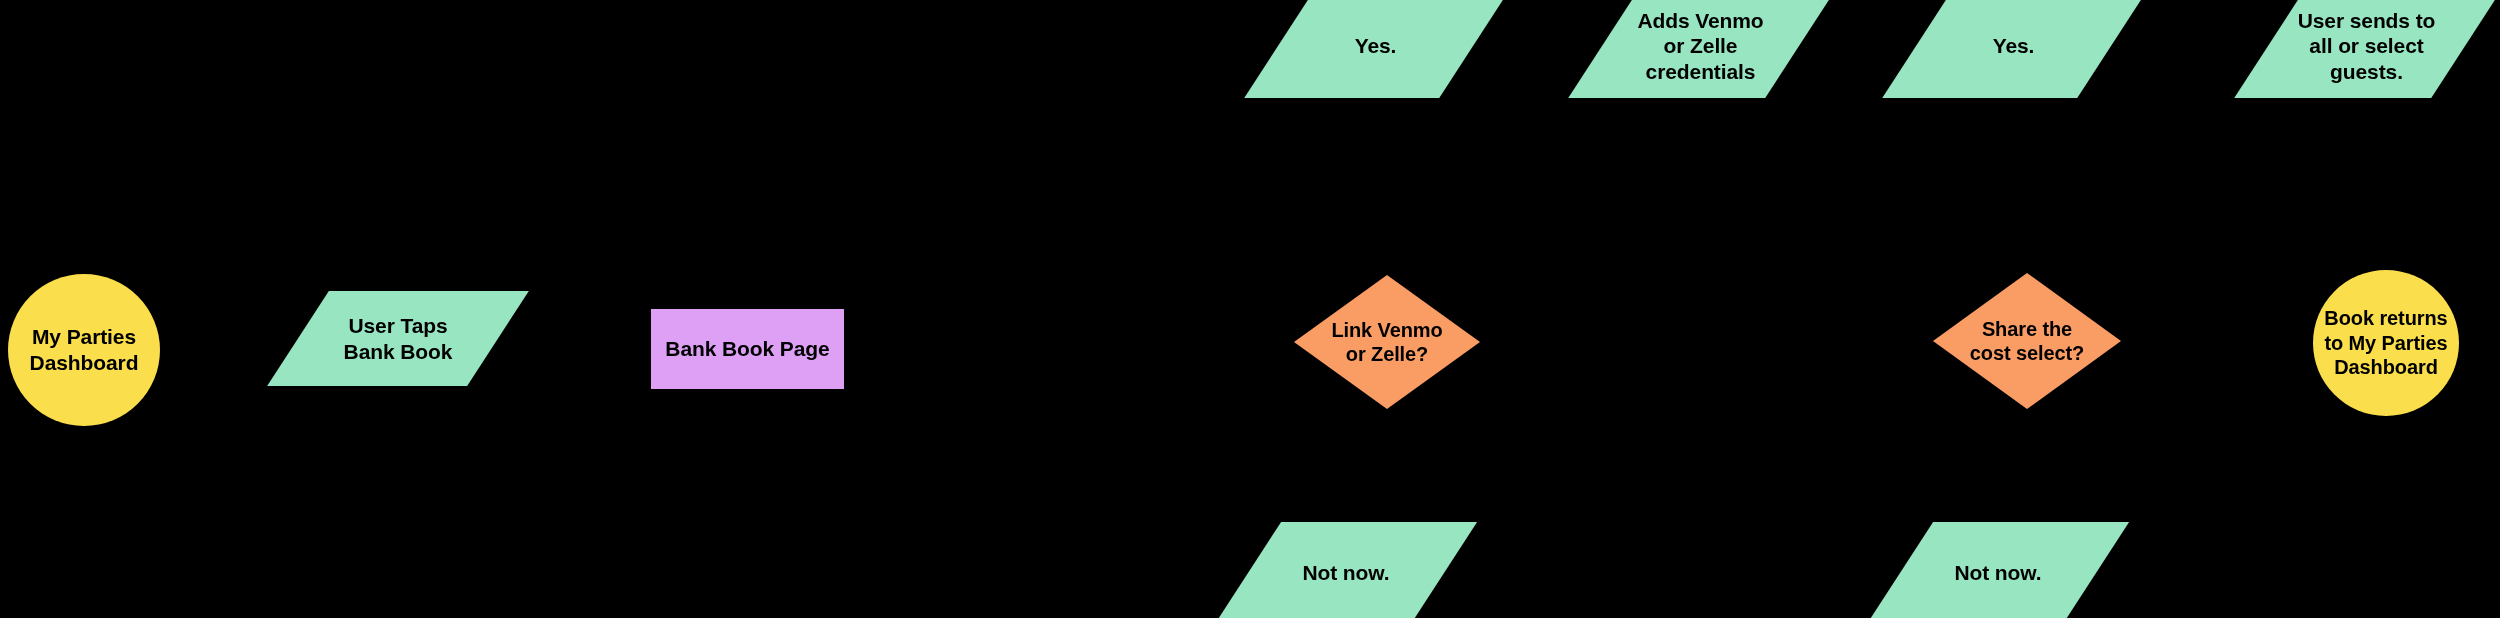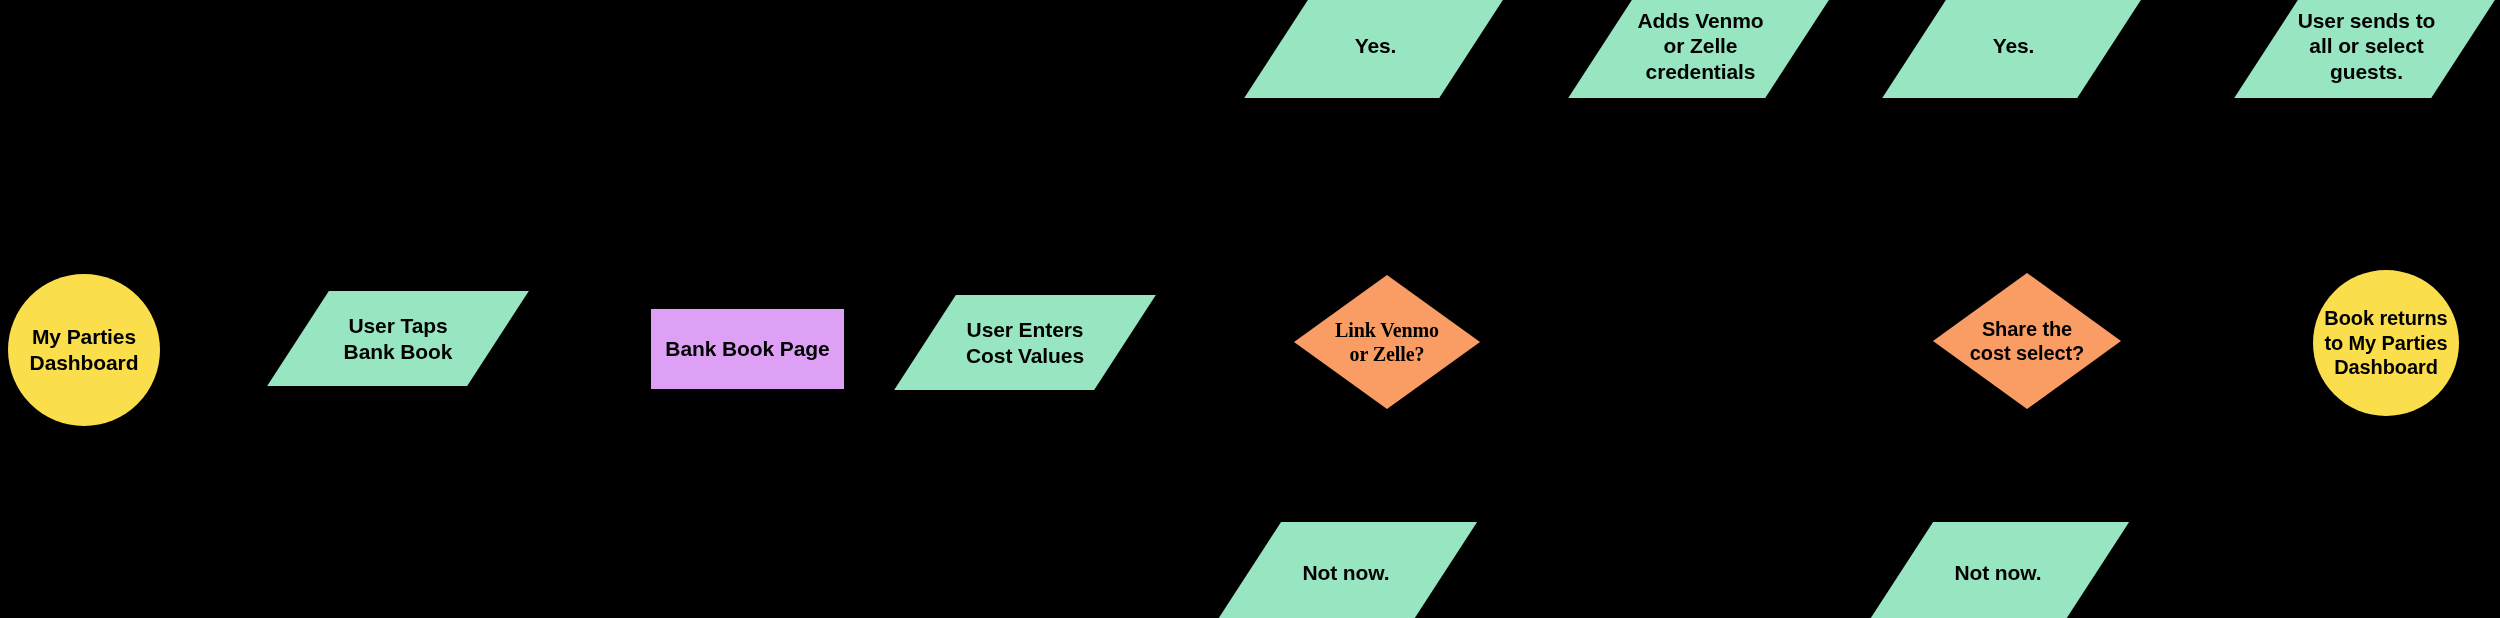--- a/index.html
+++ b/index.html
@@ -97,27 +97,22 @@
     <div class="shape parallelogram" style="--fill:#98E5C2;"></div>
     <div class="label">User Taps
 Bank Book</div>
   </div>
 
   <div class="node" style="left:651px; top:309px; width:193px; height:80px;">
     <div class="shape rect" style="--fill:#DDA0F5;"></div>
     <div class="label">Bank Book Page</div>
   </div>
 
-  <div class="node" style="left:925px; top:295px; width:200px; height:95px;">
-    <div class="shape parallelogram" style="--fill:#98E5C2;"></div>
-    <div class="label">User Enters
-Cost Values</div>
-  </div>
 
-  <div class="node" style="left:1294px; top:275px; width:186px; height:134px;font-family:Liberation Serif, serif;">
+  <div class="node" style="left:1294px; top:275px; width:186px; height:134px;">
     <div class="shape diamond" style="--fill:#FA9D65;"></div>
     <div class="label small">Link Venmo
 or Zelle?</div>
   </div>
 
 
   <div class="node" style="left:1933px; top:273px; width:188px; height:136px;">
     <div class="shape diamond" style="--fill:#FA9D65;"></div>
     <div class="label small">Share the
 cost select?</div>

